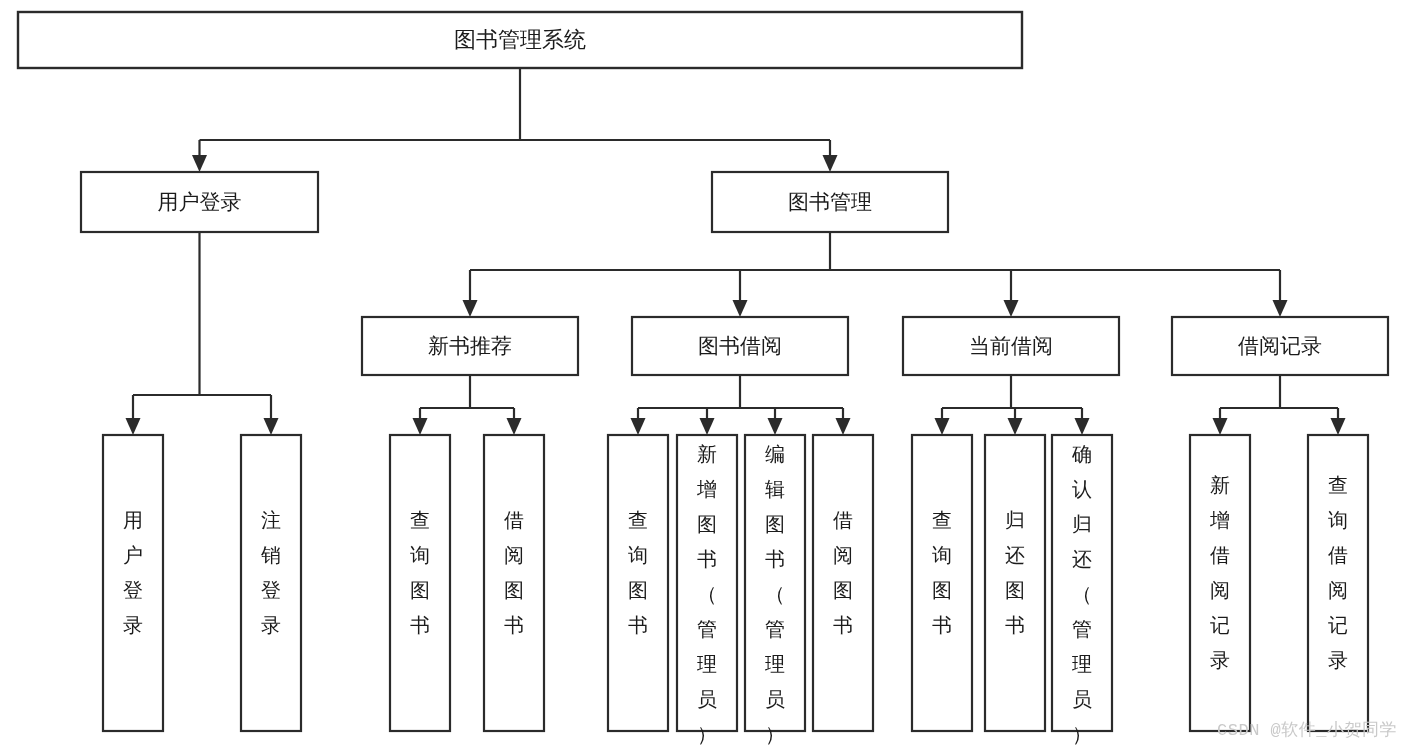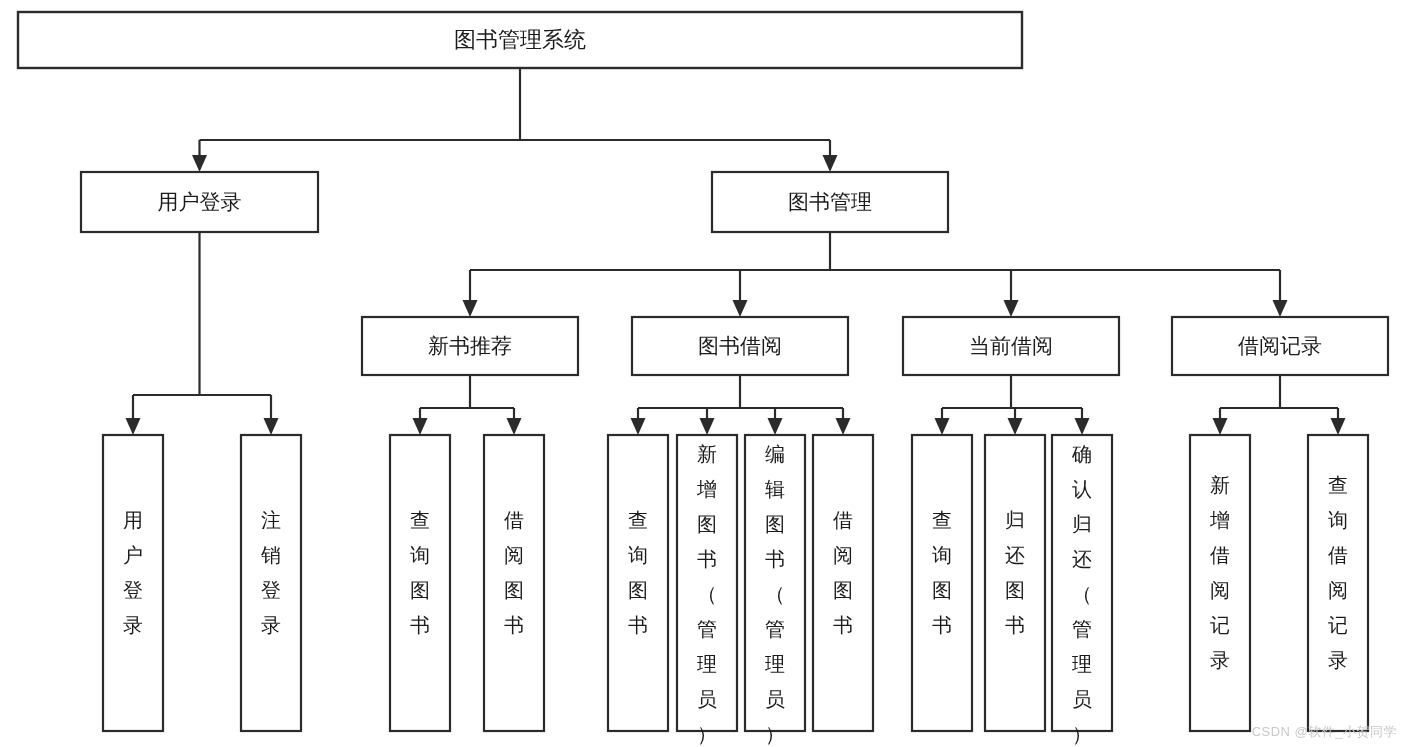--- a/index.html
+++ b/index.html
@@ -62,22 +62,22 @@
   }
   .arrow-head {
     fill: #2b2b2b;
     stroke: none;
   }
   .watermark-text {
     position: absolute;
     right: 8px;
     bottom: 6px;
     color: #c9c9c9;
-    font-size: 13px;
-    font-family: Liberation Sans, sans-serif;
+    font-size: 17px;
+    font-family: Liberation Mono, monospace;
     white-space: nowrap;
     letter-spacing: 0.5px;
     pointer-events: none;
   }
 </style>
 </head>
 <body>
 
 <div id="diagram-root">
   <svg class="diagram-svg" viewBox="0 0 1405 747" xmlns="http://www.w3.org/2000/svg">

